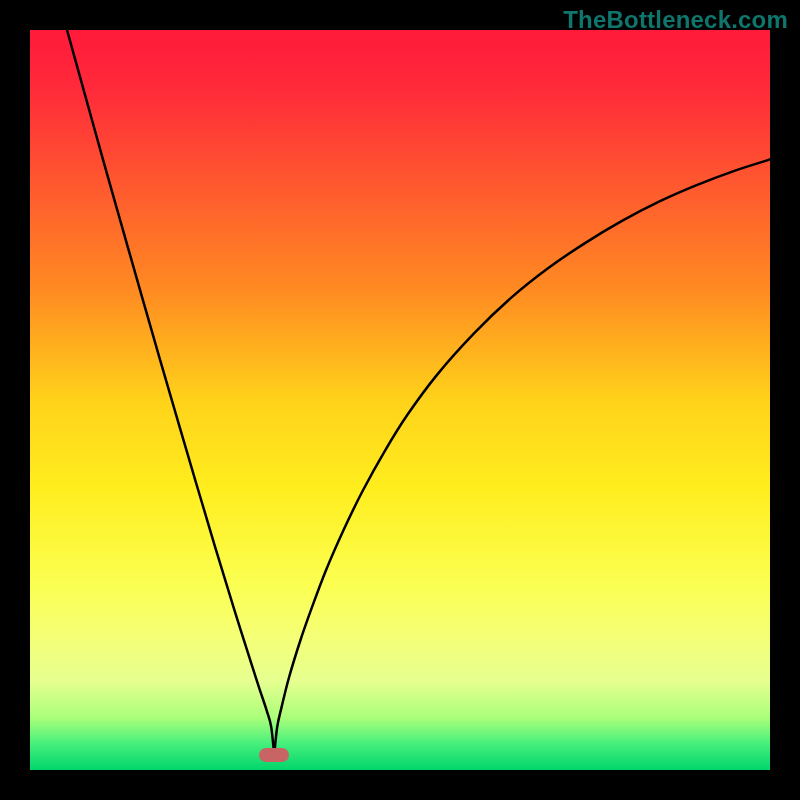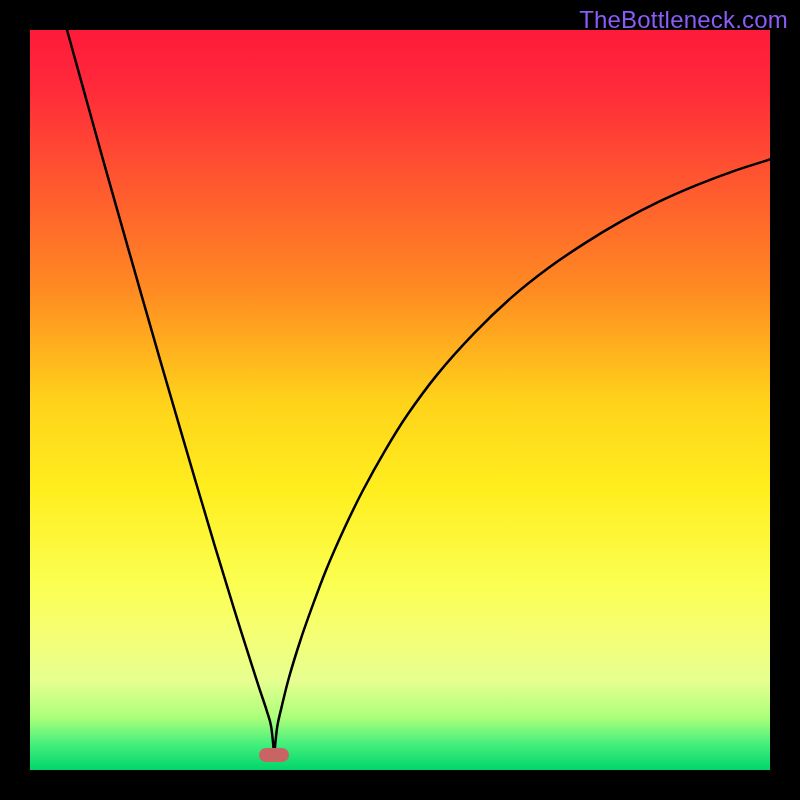--- a/index.html
+++ b/index.html
@@ -33,23 +33,23 @@
     position: absolute;
     inset: 0;
     width: 100%;
     height: 100%;
     display: block;
   }
   .watermark {
     position: absolute;
     top: 6px;
     right: 12px;
-    color: #8b5cf6;
+    color: #0f766e;
     font-size: 24px;
-    font-weight: 400;
+    font-weight: 700;
     letter-spacing: 0.2px;
     user-select: none;
   }
   .marker {
     position: absolute;
     width: 30px;
     height: 14px;
     border-radius: 8px;
     transform: translate(-50%, -50%);
   }

